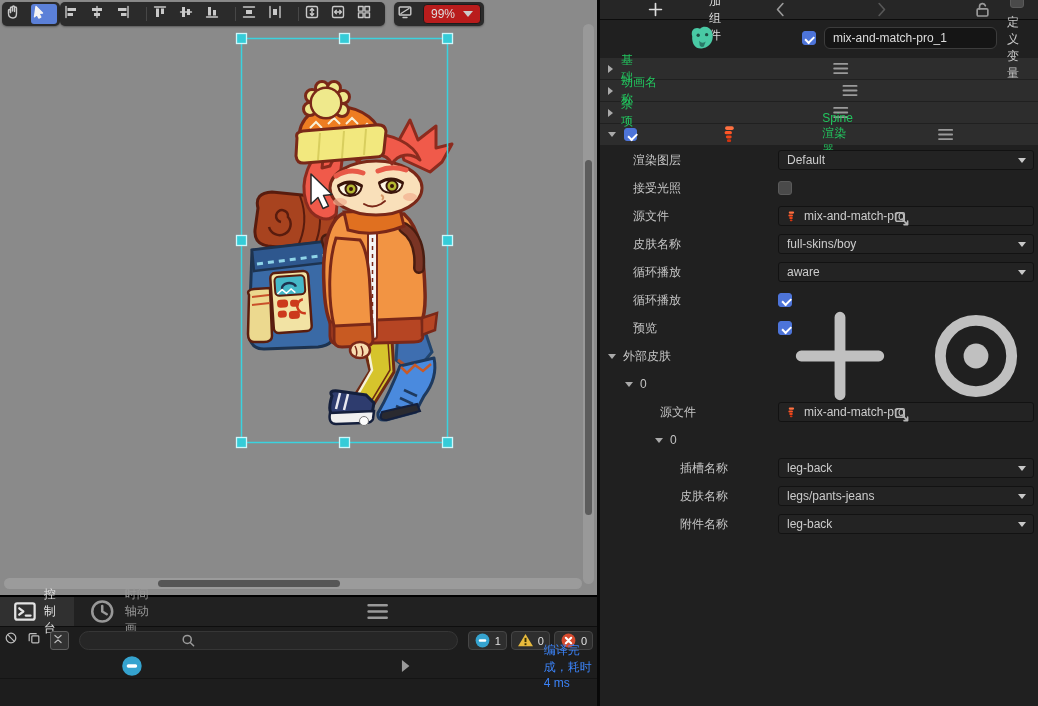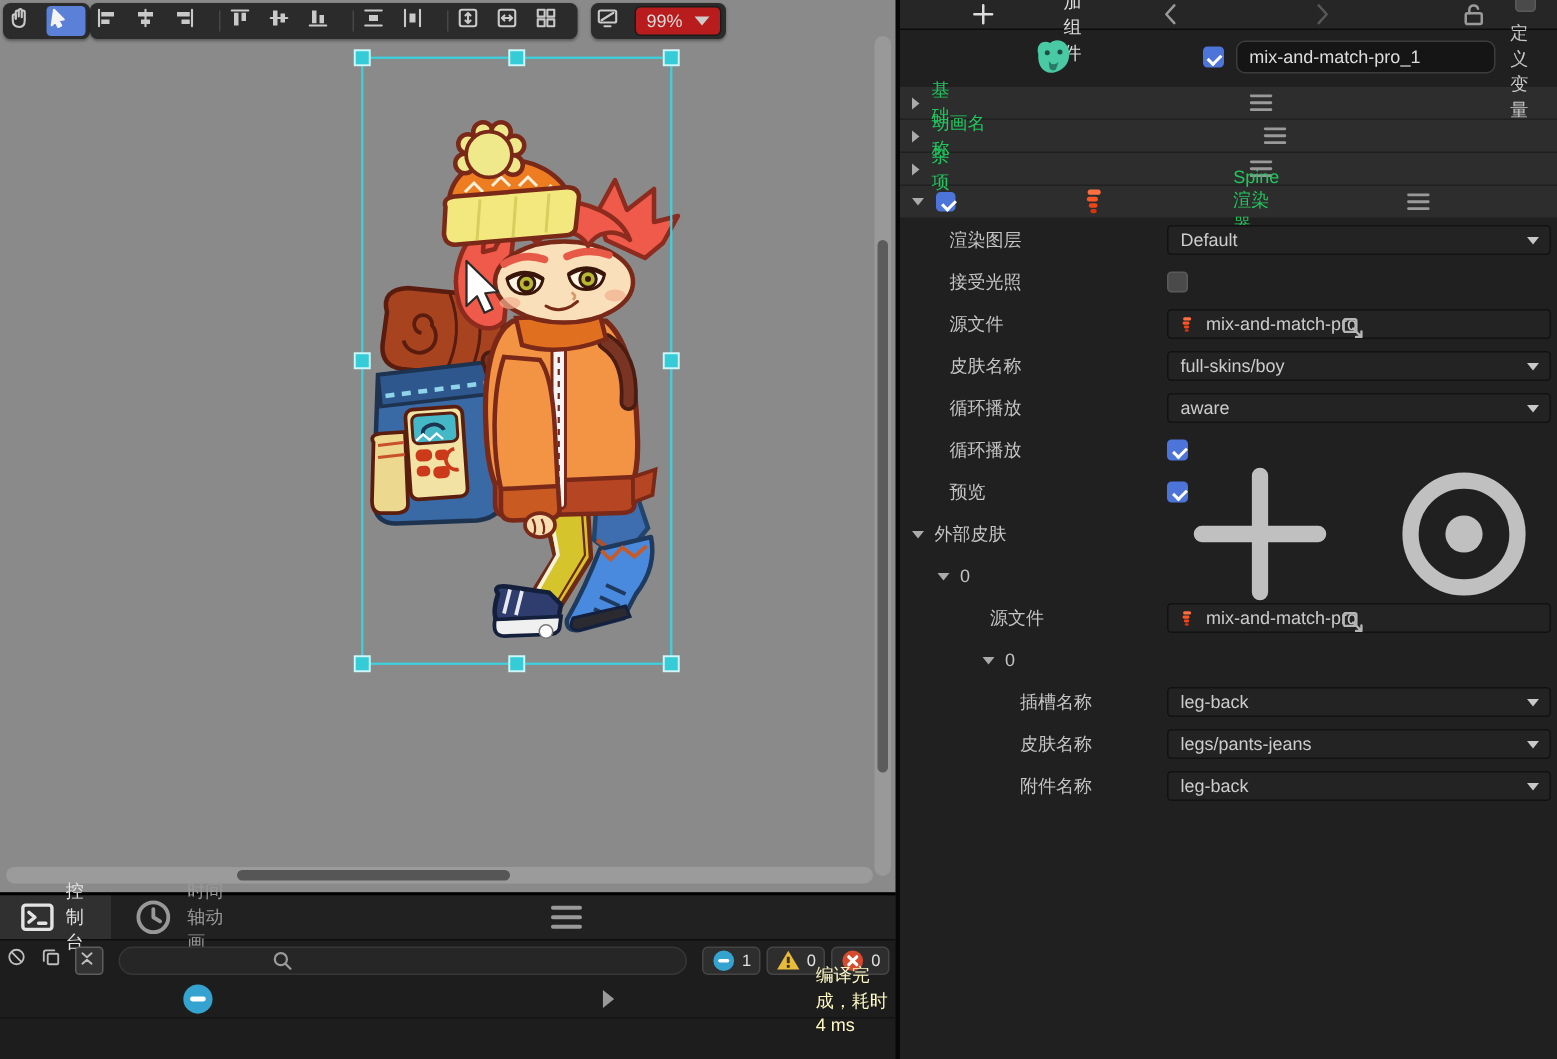--- a/index.html
+++ b/index.html
@@ -90,21 +90,21 @@
   .sicon svg { width:100%; height:100%; }
   .searchbox input { flex:1; background:transparent; border:none; outline:none; color:#dddddd; font-size:12px; font-family:inherit; }
   .pill { height:19px; display:flex; align-items:center; gap:4px; background:#2e2e2e; border:1px solid #454545;
           border-radius:4px; padding:0 5px; color:#e0e0e0; font-size:11px; }
   .pill .bicon { width:13px; height:13px; }
   .bicon svg { width:100%; height:100%; }
   .logrow { height:25px; display:flex; align-items:center; gap:5px; padding:0 2px; border-bottom:1px solid #141414; }
   .logrow .bicon { width:13px; height:13px; margin-left:-4px; }
   .logrow .xicon { width:10px; height:10px; color:#999999; }
   .xicon svg { width:100%; height:100%; }
-  .logtext { color:#fef9c3; font-size:12px; }
+  .logtext { color:#3b82f6; font-size:12px; }
 </style>
 </head>
 <body>
 
 <div class="app">
 
   <div class="scene">
 
     <svg class="stage" width="597" height="595" viewBox="0 0 597 595">
 

